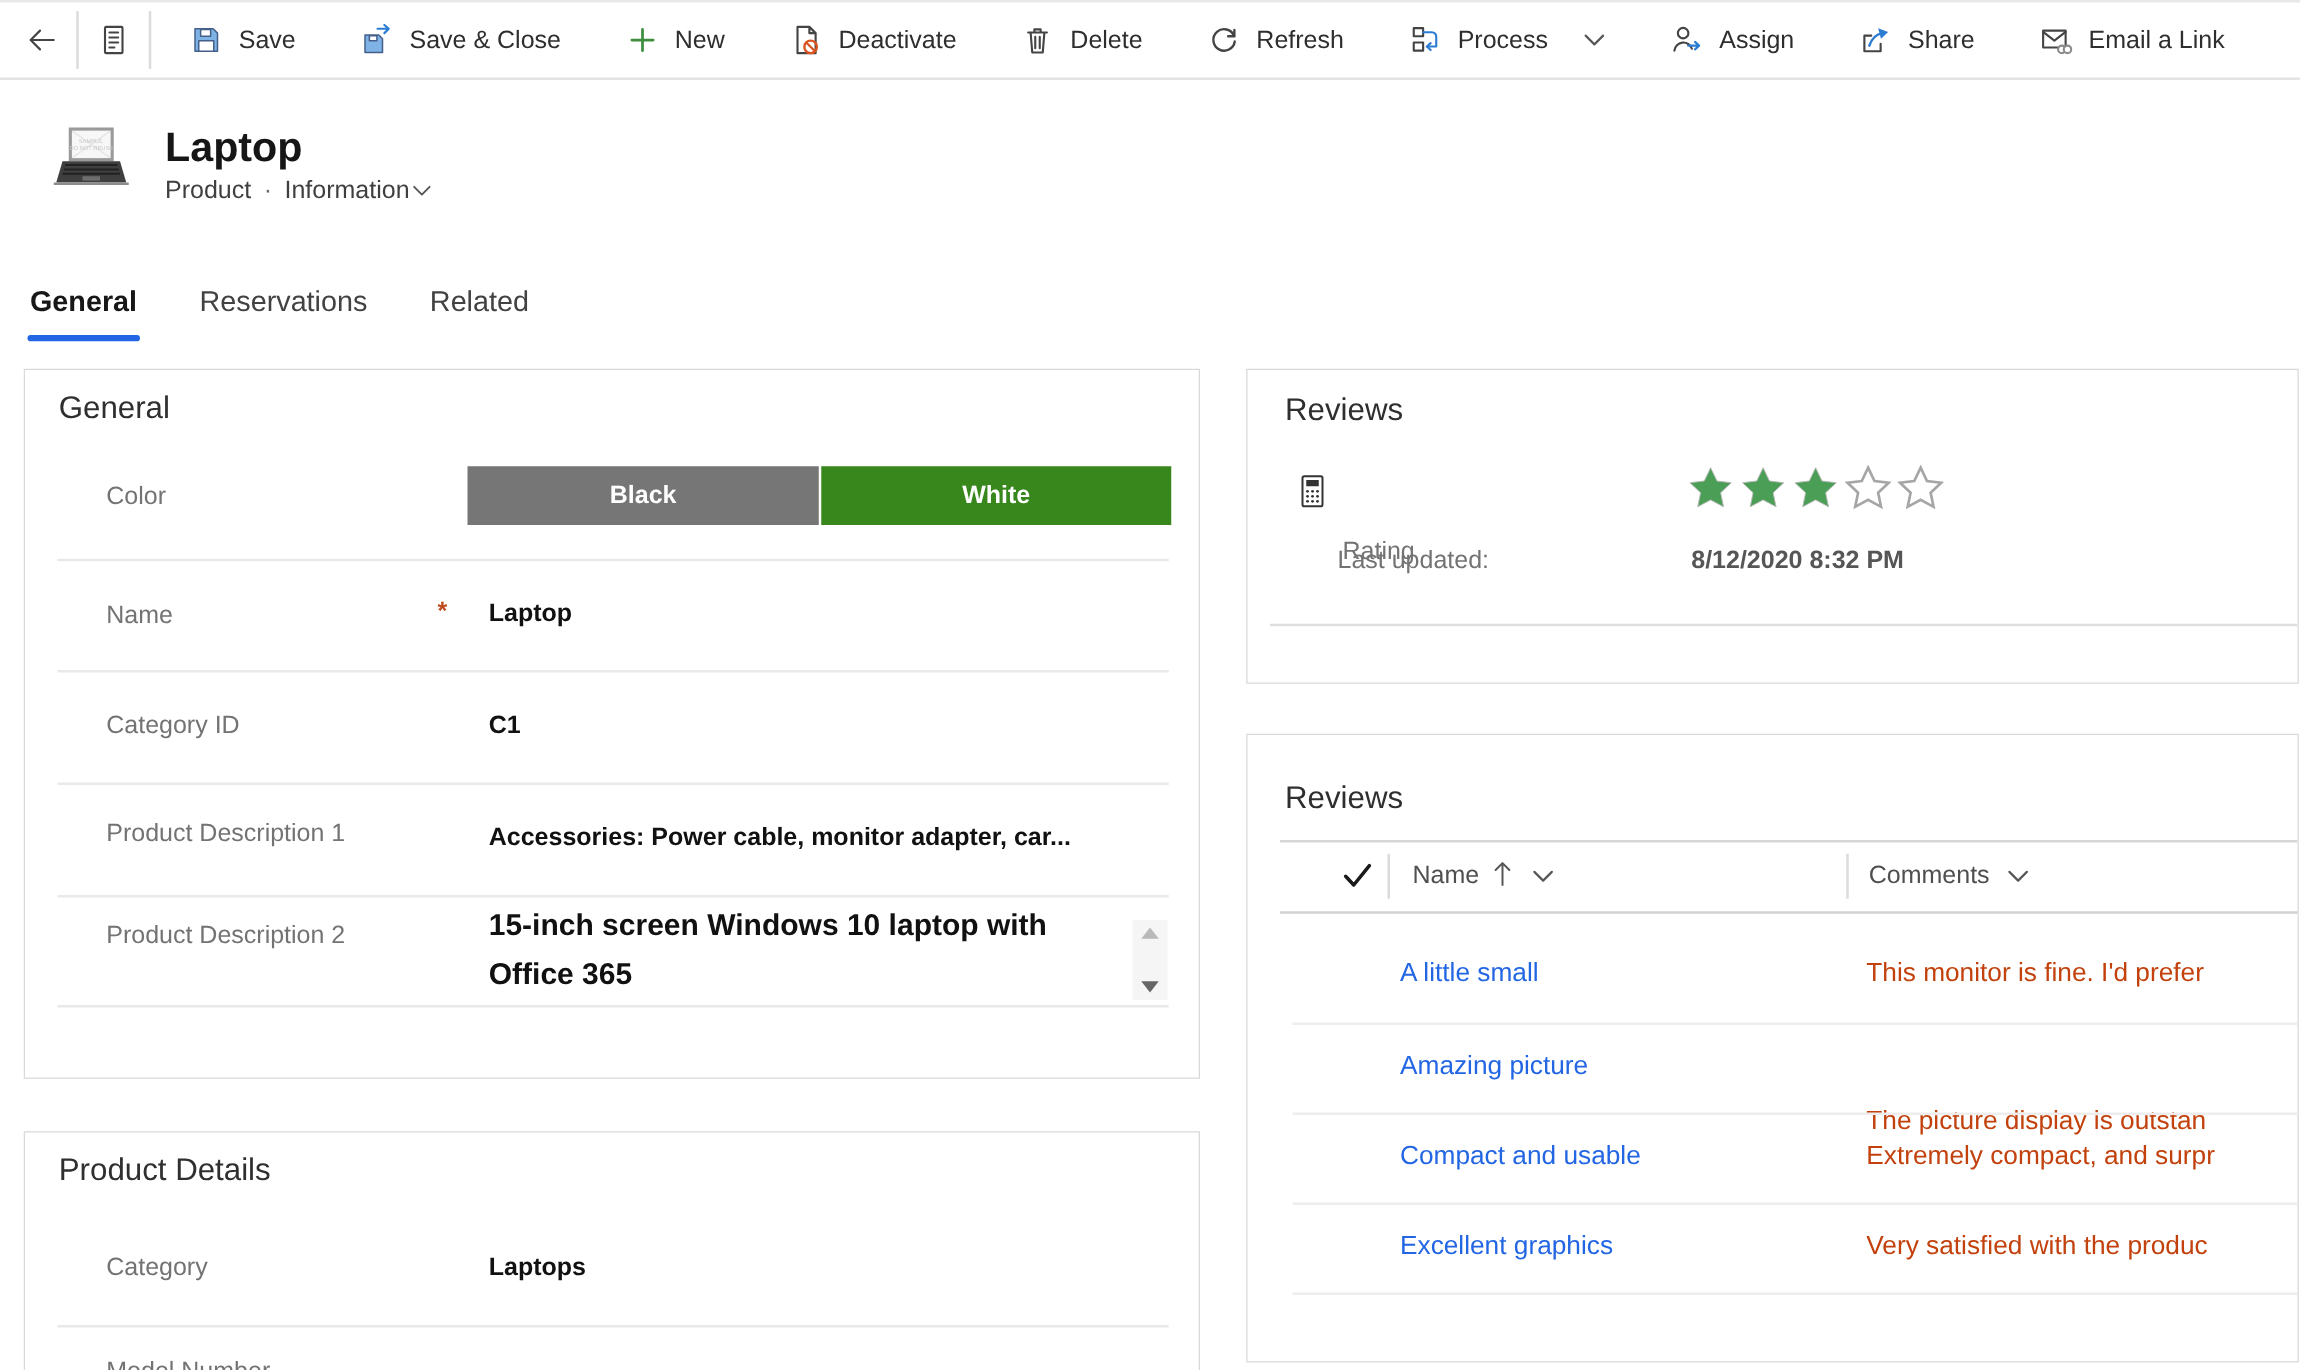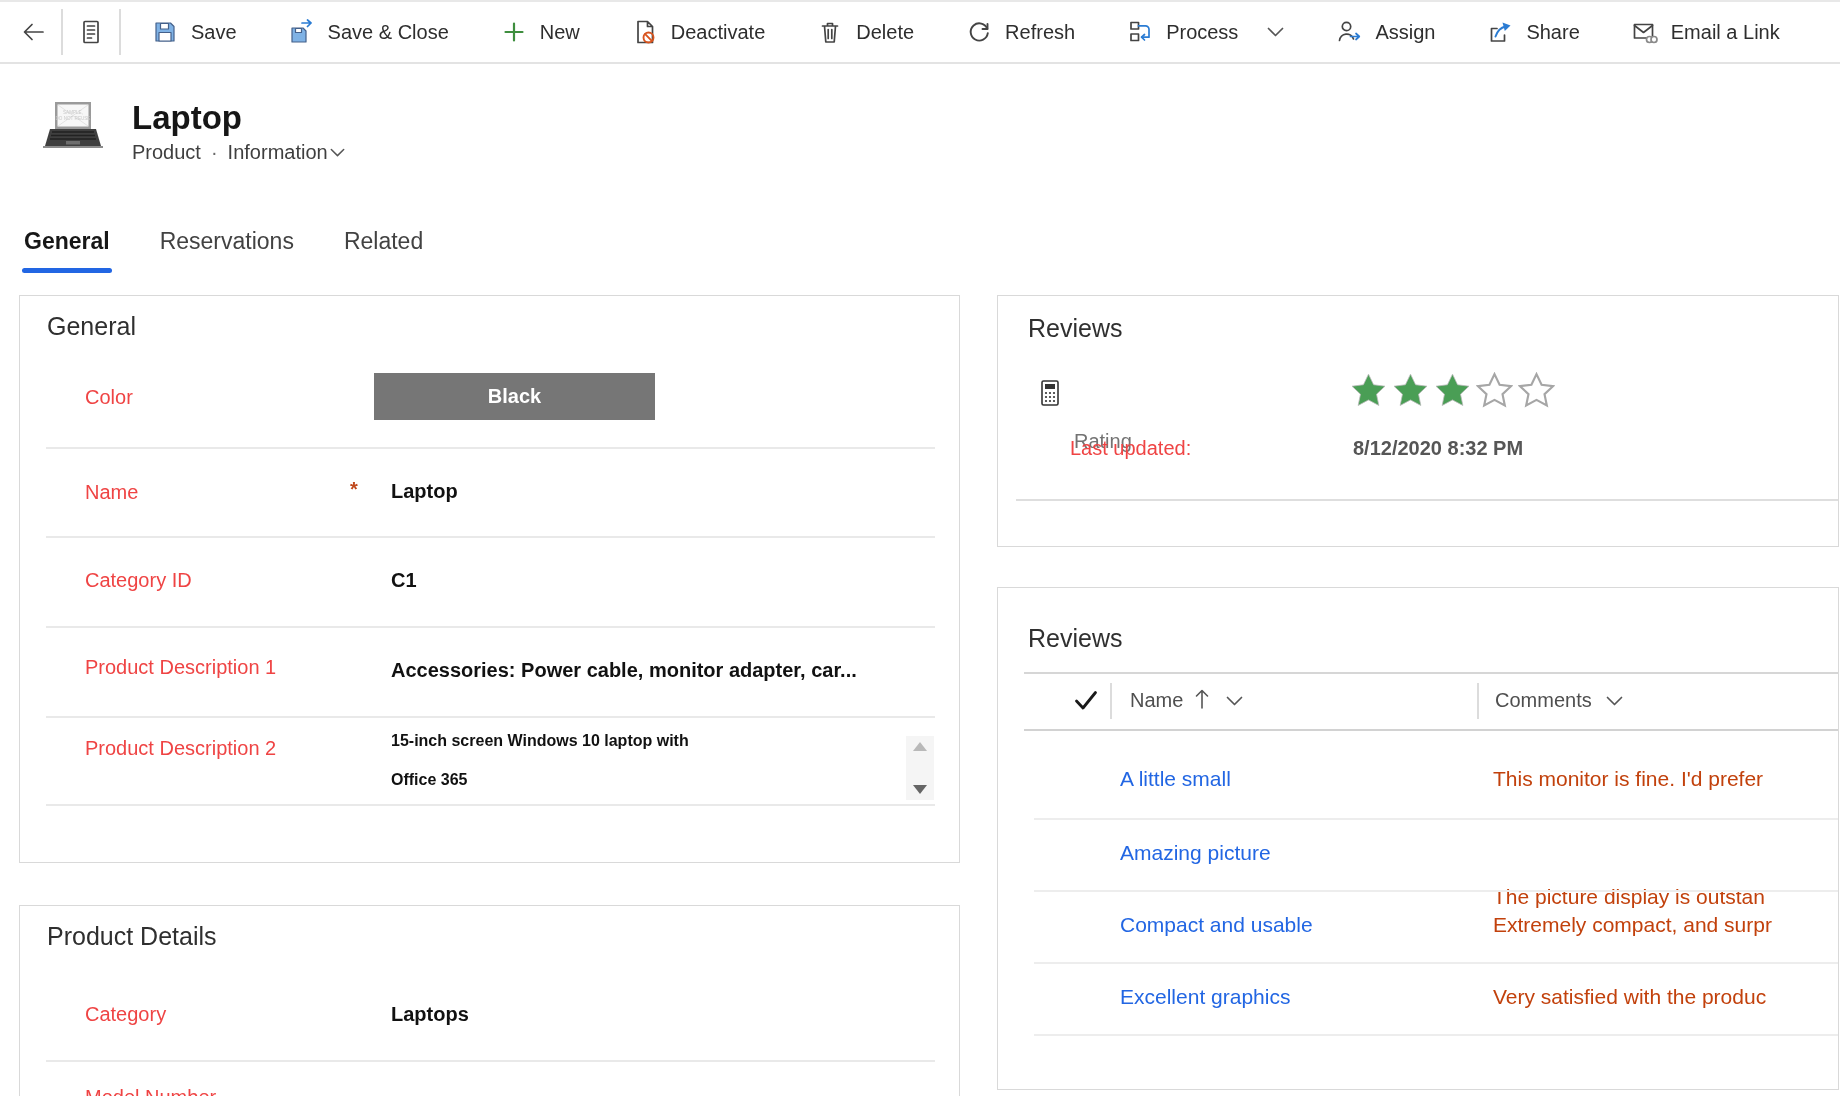--- a/index.html
+++ b/index.html
@@ -36,21 +36,21 @@
   
   .tabs { position:absolute; left:22px; top:222px; display:flex; gap:46px; font-size:23px; }
   .tab { position:relative; color:#424242; padding:6px 2px 18px 2px; }
   .tab.active { font-weight:700; color:#171717; }
   .tab.active::after { content:""; position:absolute; left:0; right:0; bottom:0; height:5px;
                        border-radius:3px; background:var(--accent,#2266E3); }
 
   
   .card { position:absolute; background:#fff; border:1.5px solid #d9d9d9; }
   .card-h { position:absolute; font-size:25px; color:#2f2f2f; }
-  .flabel { position:absolute; font-size:20px; color:#ef4444; white-space:nowrap; }
+  .flabel { position:absolute; font-size:20px; color:#737373; white-space:nowrap; }
   .fvalue { position:absolute; font-size:20px; font-weight:700; color:#111; white-space:nowrap; }
   .fdiv { position:absolute; height:1.5px; background:#e9e9e9; }
   .req { position:absolute; font-size:20px; font-weight:700; color:var(--required,#c0491d); }
 
   .optbtn { position:absolute; height:47px; display:flex; align-items:center; justify-content:center;
             color:#ffffff; font-size:20px; font-weight:600; }
 
   .scrollstrip { position:absolute; width:28px; background:#f5f5f5; display:flex; flex-direction:column;
                  justify-content:space-between; align-items:center; padding:6px 0; }
   .arr-up { width:0; height:0; border-left:7px solid transparent; border-right:7px solid transparent;
@@ -206,37 +206,38 @@
     <div class="tab active">General</div>
     <div class="tab">Reservations</div>
     <div class="tab">Related</div>
   </div>
 
   <div class="card" style="left:19px; top:295px; width:941px; height:568px;">
     <div class="card-h" style="left:27px; top:16px;">General</div>
 
     <div class="flabel" style="left:65px; top:90px;">Color</div>
     <div class="optbtn" style="left: 354px; top: 77px; width: 281px; background: rgb(118, 118, 118);">Black</div>
+    <div class="optbtn" style="left: 637px; top: 77px; width: 280px; background: rgb(56, 135, 29);">White</div>
     <div class="fdiv" style="left:26px; right:24px; top:151px;"></div>
 
     <div class="flabel" style="left:65px; top:185px;">Name</div>
     <div class="req" style="left:330px; top:182px;">*</div>
     <div class="fvalue" style="left:371px; top:184px;">Laptop</div>
     <div class="fdiv" style="left:26px; right:24px; top:240px;"></div>
 
     <div class="flabel" style="left:65px; top:273px;">Category ID</div>
     <div class="fvalue" style="left:371px; top:273px;">C1</div>
     <div class="fdiv" style="left:26px; right:24px; top:330px;"></div>
 
     <div class="flabel" style="left:65px; top:360px;">Product Description 1</div>
     <div class="fvalue" style="left:371px; top:363px;">Accessories: Power cable, monitor adapter, car...</div>
     <div class="fdiv" style="left:26px; right:24px; top:420px;"></div>
 
     <div class="flabel" style="left:65px; top:441px;">Product Description 2</div>
-    <div style="position:absolute; left:371px; top:425px; width:500px; height:78px; overflow:hidden; font-size:16px; font-weight:700; color:#111; line-height:39px;">
+    <div style="position:absolute; left:371px; top:425px; width:500px; height:78px; overflow:hidden; font-size:24px; font-weight:700; color:#111; line-height:39px;">
       <div>15-inch screen Windows 10 laptop with</div>
       <div>Office 365</div>
     </div>
     <div class="scrollstrip" style="left:886px; top:440px; height:64px;">
       <div class="arr-up"></div>
       <div class="arr-dn"></div>
     </div>
     <div class="fdiv" style="left:26px; right:24px; top:508px;"></div>
   </div>
 

